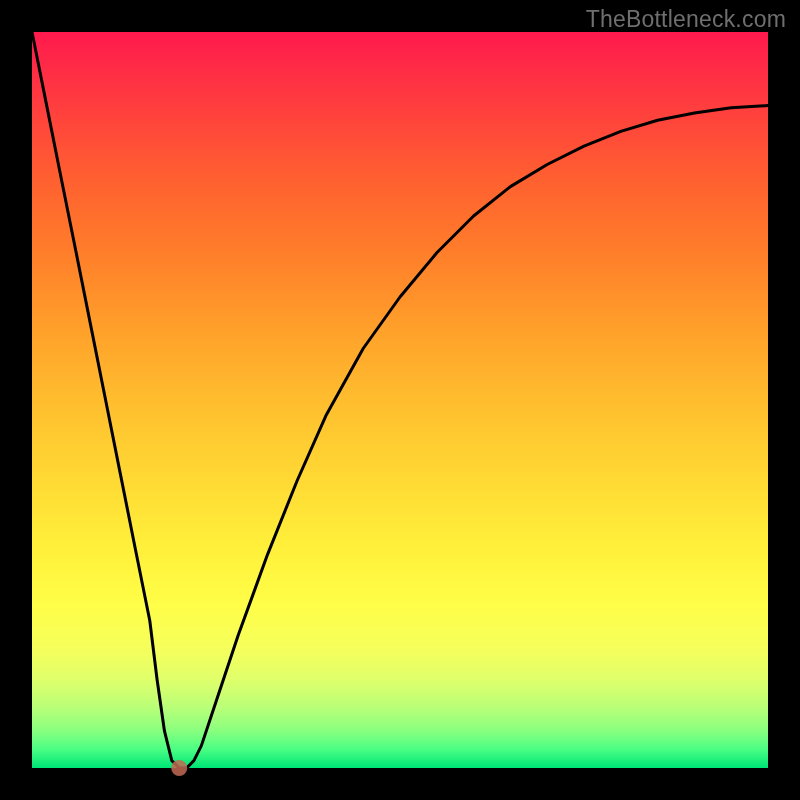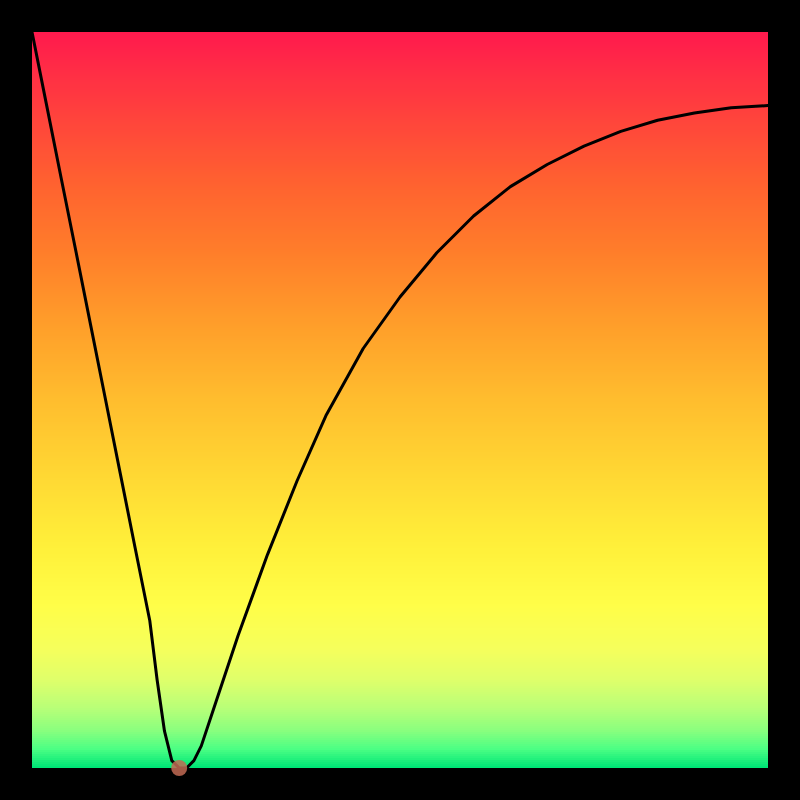--- a/index.html
+++ b/index.html
@@ -428,14 +428,15 @@
       <div class="gradient-row" style="height: 2px; background: rgb(17, 235, 121);"></div>
       <div class="gradient-row" style="height: 2px; background: rgb(8, 233, 120);"></div>
       <div class="gradient-row" style="height: 2px; background: rgb(0, 230, 118);"></div>
 
     <svg class="curve" viewBox="0 0 736 736" preserveAspectRatio="none">
       <path id="curve-path" fill="none" stroke="#000" stroke-width="3" stroke-linecap="round" stroke-linejoin="round" d="M0.0 0.0 L14.7 73.6 L29.4 147.2 L44.2 220.8 L58.9 294.4 L73.6 368.0 L88.3 441.6 L103.0 515.2 L117.8 588.8 L125.1 647.7 L132.5 699.2 L139.8 728.6 L147.2 736.0 L154.6 736.0 L161.9 728.6 L169.3 713.9 L184.0 669.8 L206.1 603.5 L235.5 522.6 L265.0 449.0 L294.4 382.7 L331.2 316.5 L368.0 265.0 L404.8 220.8 L441.6 184.0 L478.4 154.6 L515.2 132.5 L552.0 114.1 L588.8 99.4 L625.6 88.3 L662.4 81.0 L699.2 75.8 L736.0 73.6 "></path>
       <circle id="min-dot" class="min-dot" r="8" cx="147.20000000000002" cy="736"></circle>
     </svg>
   </div>
 
+  <div class="watermark">TheBottleneck.com</div>
 
 </div>
 
 </body></html>

